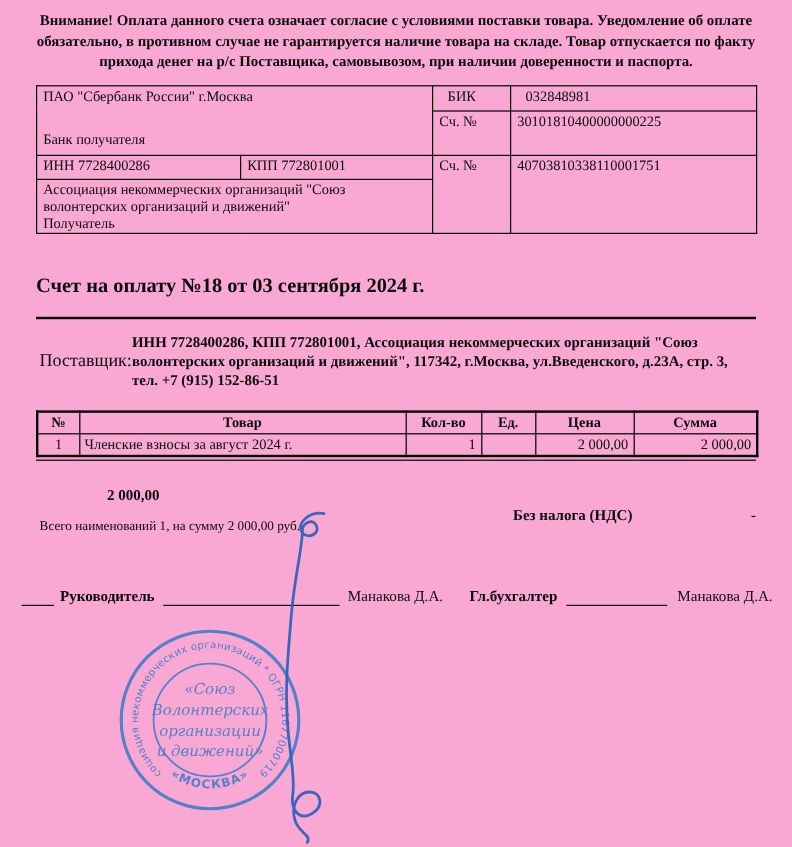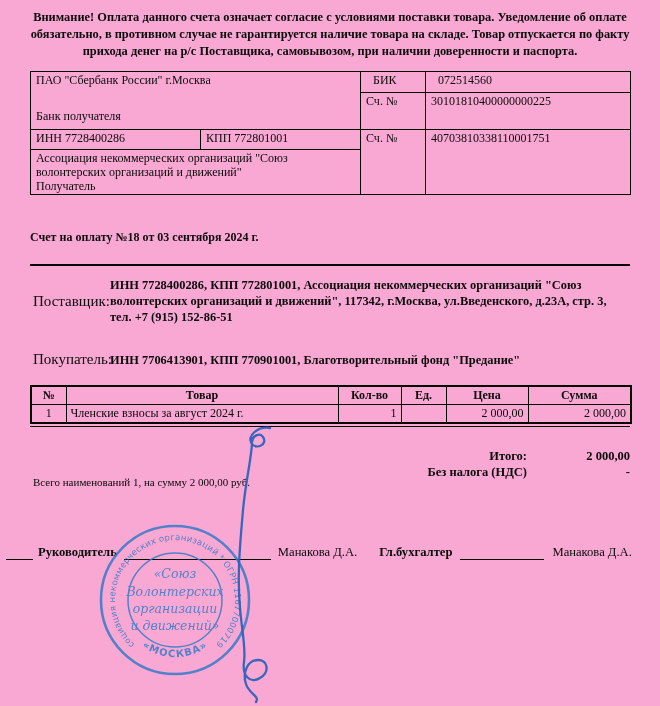--- a/index.html
+++ b/index.html
@@ -20,21 +20,21 @@
   
   .bank-table { border-collapse: collapse; width: 600px; margin: 11px 0 0 30px; font-size: 12px; table-layout: fixed; }
   .bank-table td { border: 1px solid #000; padding: 1px 5px; vertical-align: top; line-height: 14px; overflow: hidden; }
   .bank-table .h18 { height: 18px; padding-left: 12px; }
   .bank-table .h34 { height: 34px; }
   .bank-table .h17 { height: 17px; }
   .cell-split { display: flex; flex-direction: column; justify-content: space-between; }
   .cell-split.tall  { min-height: 50px; }
   .cell-split.payee { min-height: 40px; }
 
-  .doc-title { margin: 34px 0 0 30px; font-size: 12px; font-weight: 700; line-height: 17px; }
+  .doc-title { margin: 34px 0 0 30px; font-size: 17px; font-weight: 700; line-height: 17px; }
   .title-rule { width: 600px; height: 2px; background: #000; margin: 18px 0 0 30px; }
 
   
   .party { display: flex; align-items: center; margin: 11px 0 0 33px; width: 594px; }
   .party.buyer { margin-top: 26px; }
   .party-label { width: 77px; flex: none; font-size: 15px; }
   .party-value { font-weight: 700; font-size: 12.4px; line-height: 16px; }
 
   
   .items-table { border-collapse: collapse; width: 600px; margin: 17px 0 0 30px; font-size: 12px; table-layout: fixed; border: 2px solid #000; }
@@ -47,21 +47,21 @@
   
   .totals { width: 600px; margin: 21px 0 0 30px; font-weight: 700; font-size: 12.5px; }
   .totals-row { display: flex; line-height: 16px; }
   .t-label { width: 497px; text-align: right; }
   .t-val { width: 103px; text-align: right; }
 
   .summary { margin: -5px 10px 0 33px; font-size: 11px; line-height: 15px; font-weight: 400; }
   .amount-words { margin: 3px 0 0 33px; font-size: 12.5px; font-weight: 700; line-height: 15px; }
 
   
-  .sig-row { display: flex; align-items: flex-end; margin: 52px 0 0 0; padding-left: 6px; font-size: 12.6px; height: 18px; white-space: nowrap; }
+  .sig-row { display: flex; align-items: flex-end; margin: 40px 0 0 0; padding-left: 18px; font-size: 12.6px; height: 18px; white-space: nowrap; }
   .sig-label { font-weight: 700; }
   .sig-label.gap { margin-left: 22px; }
   .sig-line { border-bottom: 1.4px solid #000; height: 15px; flex: none; }
   .line-a { width: 27px; margin-right: 5px; }
   .line-b { width: 147px; margin: 0 7px; }
   .line-c { width: 84px; margin: 0 8px; }
 
   
   .overlay { position: absolute; left: 0; top: 0; pointer-events: none; }
   .stamp-circle-outer { fill: none; stroke: var(--stamp-color, #3d7cc8); stroke-width: 2.6px; }
@@ -87,21 +87,21 @@
     </colgroup>
     <tbody>
       <tr>
         <td colspan="2" rowspan="2">
           <div class="cell-split tall">
             <div>ПАО "Сбербанк России" г.Москва</div>
             <div>Банк получателя</div>
           </div>
         </td>
         <td class="h18">БИК</td>
-        <td class="h18">072514560</td>
+        <td class="h18">032848981</td>
       </tr>
       <tr>
         <td class="h34">Сч. №</td>
         <td class="h34">30101810400000000225</td>
       </tr>
       <tr>
         <td class="h17">ИНН   7728400286</td>
         <td class="h17">КПП   772801001</td>
         <td rowspan="2">Сч. №</td>
         <td rowspan="2">40703810338110001751</td>
@@ -118,24 +118,20 @@
   </table>
 
   <h1 class="doc-title">Счет на оплату №18 от 03 сентября 2024 г.</h1>
   <div class="title-rule"></div>
 
   <div class="party">
     <div class="party-label">Поставщик:</div>
     <div class="party-value">ИНН 7728400286, КПП 772801001, Ассоциация некоммерческих организаций "Союз волонтерских организаций и движений", 117342, г.Москва, ул.Введенского, д.23А, стр. 3, тел. +7 (915) 152-86-51</div>
   </div>
 
-  <div class="party buyer">
-    <div class="party-label">Покупатель:</div>
-    <div class="party-value">ИНН 7706413901,  КПП 770901001, Благотворительный фонд "Предание"</div>
-  </div>
 
   <table class="items-table">
     <colgroup>
       <col style="width:35px">
         <col style="width:272px">
         <col style="width:63px">
         <col style="width:45px">
         <col style="width:82px">
         <col style="width:103px">
     </colgroup>
@@ -157,21 +153,20 @@
         <td class="c"></td>
         <td class="r">2 000,00</td>
         <td class="r">2 000,00</td>
       </tr>
     </tbody>
   </table>
   <div class="table-underline"></div>
 
   <div class="totals">
     <div class="totals-row">
-      <span class="t-label">Итого:</span>
       <span class="t-val">2 000,00</span>
     </div>
     <div class="totals-row">
       <span class="t-label">Без налога (НДС)</span>
       <span class="t-val">-</span>
     </div>
   </div>
 
   <p class="summary">Всего наименований 1, на сумму 2 000,00 руб.</p>
 

